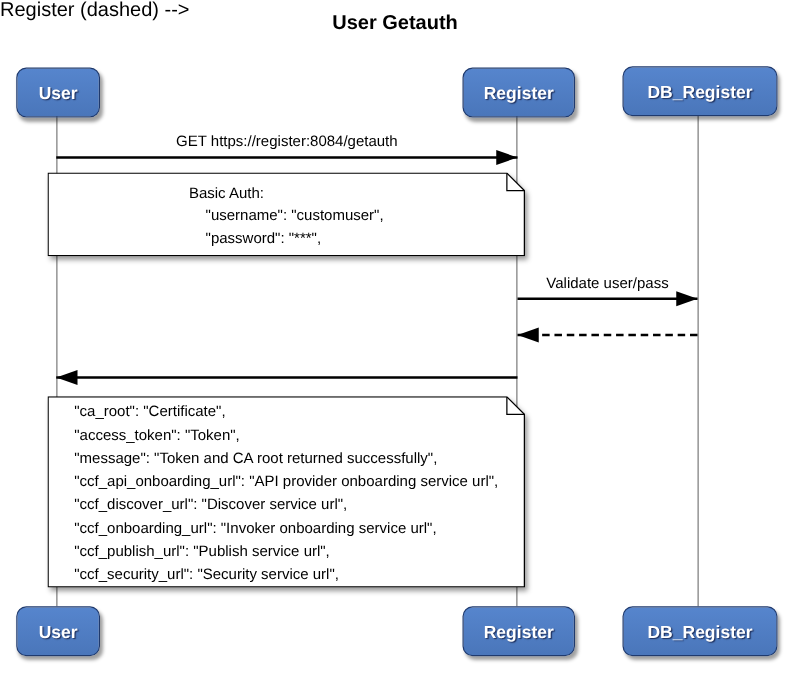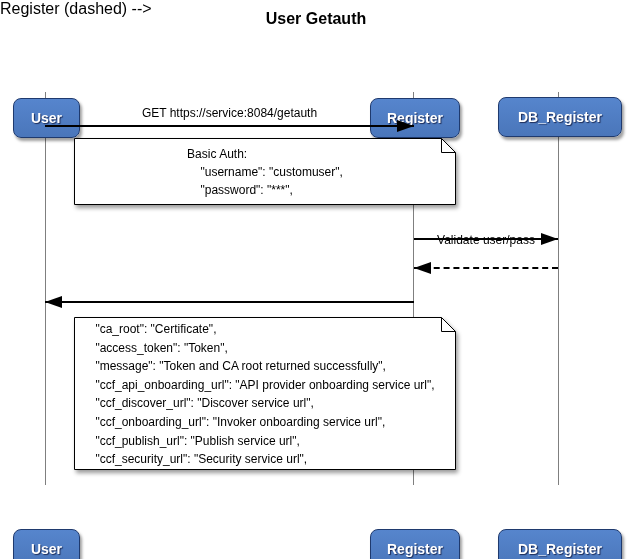--- a/index.html
+++ b/index.html
@@ -12,29 +12,28 @@
     font-size:16px;font-weight:bold;
   }
   .lifeline{position:absolute;top:92px;height:393px;width:1px;background:#7f7f7f;}
   .actor{
     position:absolute;height:38px;border:1px solid #1f3a6e;border-radius:8px;
     background:linear-gradient(#5685cd,#4a76ba);
     box-shadow:2px 3px 3px rgba(0,0,0,0.38);
     display:flex;align-items:center;justify-content:center;
     color:#fff;font-weight:bold;font-size:14px;
     text-shadow:1px 1px 1px rgba(0,0,30,0.65);
-    margin-top:44px;
   }
   .msg-label{position:absolute;font-size:12px;text-align:center;height:15px;line-height:15px;white-space:nowrap;}
   .msg-line{position:absolute;height:0;border-top:2px solid #000;}
   .msg-line.dashed{border-top:2px dashed #000;}
   .head{position:absolute;width:0;height:0;border-top:6px solid transparent;border-bottom:6px solid transparent;}
   .head.right{border-left:17px solid #000;}
   .head.left{border-right:17px solid #000;}
-  .note{position:absolute;margin-left:36px;}
+  .note{position:absolute;}
   .note svg{position:absolute;left:0;top:0;filter:drop-shadow(2px 3px 2px rgba(0,0,0,0.4));}
   .note-text{position:absolute;left:0;right:0;font-size:12px;}
   .note-text .block{display:table;margin:0 auto;text-align:left;}
   .note-text .line{white-space:pre;line-height:18px;}
   #note-response .line{line-height:18.6px;}
   .watermark{position:absolute;right:12px;bottom:5px;font-size:15px;color:#111;}
 </style>
 </head>
 <body>
 
@@ -52,41 +51,41 @@
     <span>User</span>
   </div>
   <div class="actor" style="left:370px;top:54px;width:88px;">
     <span>Register</span>
   </div>
   <div class="actor" style="left:498px;top:53px;width:122px;">
     <span>DB_Register</span>
   </div>
 
   
-  <div class="msg-label" style="left:45px;top:106px;width:369px;">GET https://service:8084/getauth</div>
+  <div class="msg-label" style="left:45px;top:106px;width:369px;">GET https://register:8084/getauth</div>
   <div class="msg-line" style="left:45px;top:125px;width:369px;"></div>
   <div class="head right" style="left:397px;top:120px;"></div>
 
   
   <div class="note" id="note-basic-auth" style="left:38px;top:138px;width:382px;height:67px;">
     <svg width="382" height="67" viewBox="0 0 382 67">
       <polygon points="0.5,0.5 367.5,0.5 381.5,14.5 381.5,66.5 0.5,66.5" fill="#fff" stroke="#000" stroke-width="1"></polygon>
       <polyline points="367.5,0.5 367.5,14.5 381.5,14.5" fill="none" stroke="#000" stroke-width="1"></polyline>
     </svg>
     <div class="note-text" style="top:7px;">
       <div class="block">
         <div class="line">Basic Auth:</div>
         <div class="line">    "username": "customuser",</div>
         <div class="line">    "password": "***",</div>
       </div>
     </div>
   </div>
 
   
-  <div class="msg-label" style="left:414px;top:233px;width:144px;">Validate user/pass</div>
+  <div class="msg-label" style="left:414px;top:219px;width:144px;">Validate user/pass</div>
   <div class="msg-line" style="left:414px;top:238px;width:144px;"></div>
   <div class="head right" style="left:541px;top:233px;"></div>
 
    Register (dashed) --&gt;
   <div class="msg-line dashed" style="left:414px;top:267px;width:144px;"></div>
   <div class="head left" style="left:414px;top:262px;"></div>
 
   
   <div class="msg-line" style="left:45px;top:301px;width:369px;"></div>
   <div class="head left" style="left:45px;top:296px;"></div>

